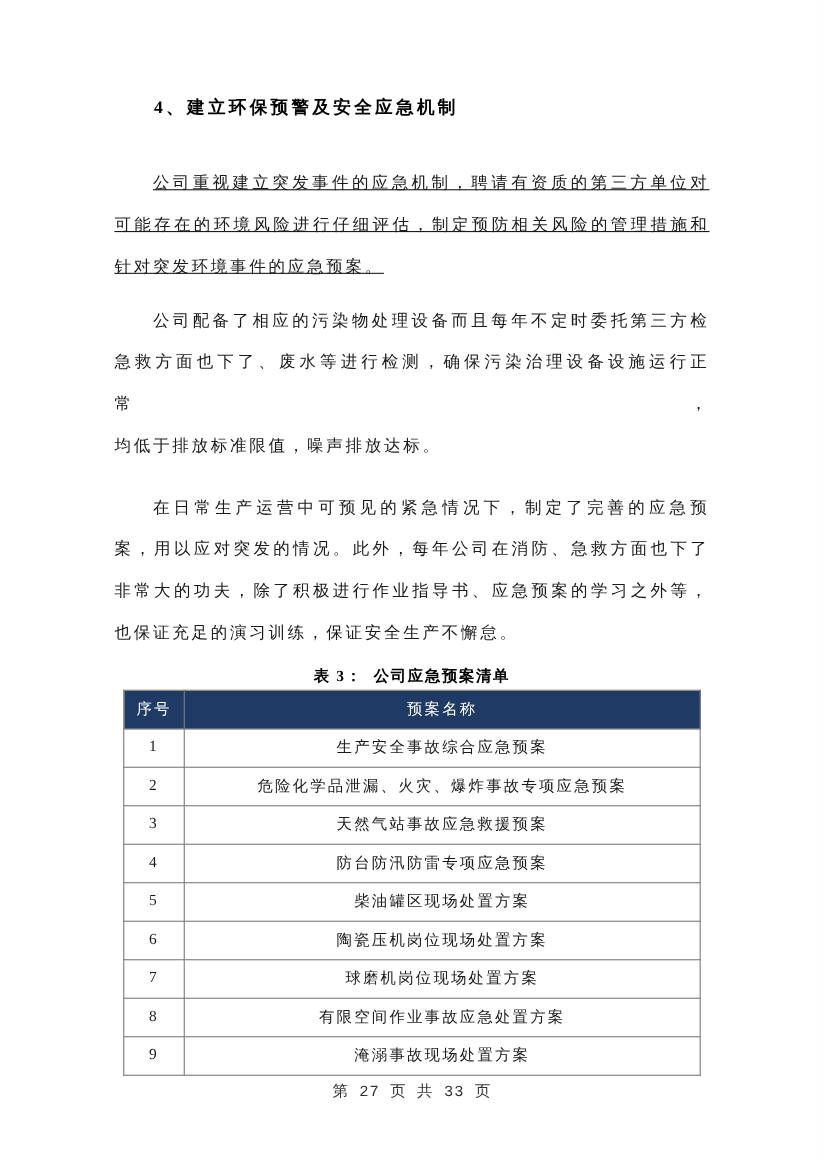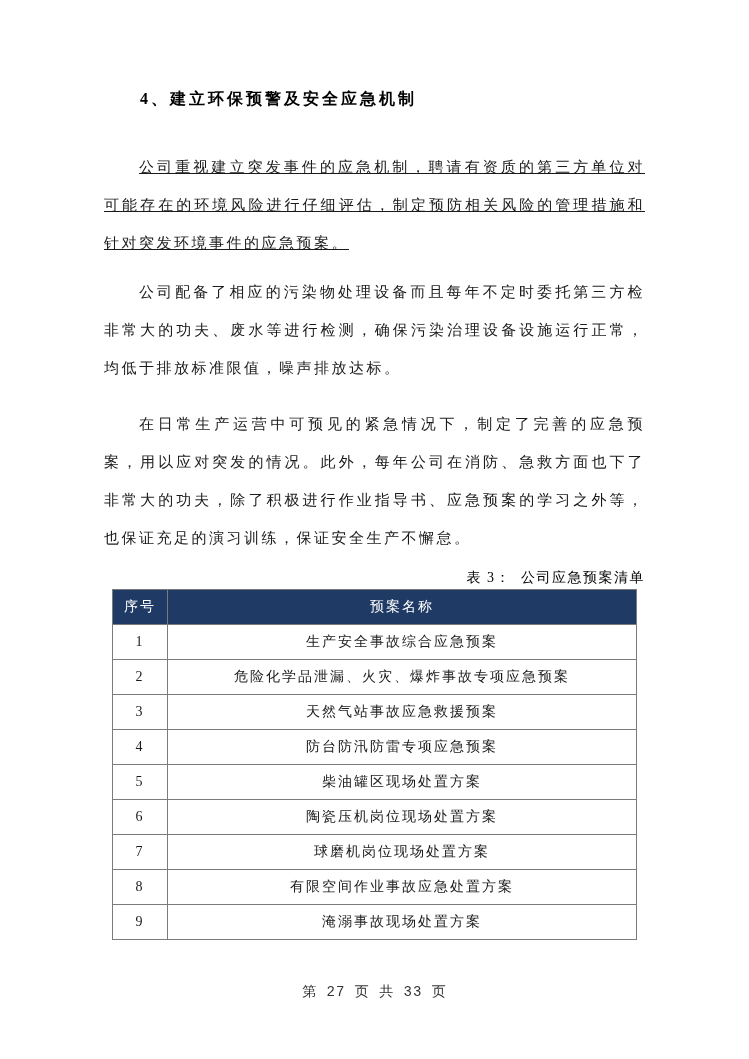--- a/index.html
+++ b/index.html
@@ -33,23 +33,23 @@
     white-space:nowrap;
   }
   .line.j{
     white-space:normal;
     text-align:justify;
     text-align-last:justify;
   }
   .line.indent{padding-left:35px;}
   .tbl-caption{
     margin-top:12px;
-    text-align:right;
+    text-align:center;
     font-size:14px;
-    font-weight:normal;
+    font-weight:bold;
     line-height:18px;
     letter-spacing:1.5px;
     color:#000;
     white-space:pre;
   }
   table.plan-table{
     margin:2px 0 0 8px;
     width:524px;
     border-collapse:collapse;
     table-layout:fixed;
@@ -90,21 +90,21 @@
   <h1 class="heading">4、建立环保预警及安全应急机制</h1>
 
   <div class="para para-1">
     <div class="line j indent">公司重视建立突发事件的应急机制，聘请有资质的第三方单位对</div>
     <div class="line j">可能存在的环境风险进行仔细评估，制定预防相关风险的管理措施和</div>
     <div class="line">针对突发环境事件的应急预案。</div>
   </div>
 
   <div class="para para-2">
     <div class="line j indent">公司配备了相应的污染物处理设备而且每年不定时委托第三方检</div>
-    <div class="line j">非常大的功夫、废水等进行检测，确保污染治理设备设施运行正常，</div>
+    <div class="line j">急救方面也下了、废水等进行检测，确保污染治理设备设施运行正常，</div>
     <div class="line">均低于排放标准限值，噪声排放达标。</div>
   </div>
 
   <div class="para para-3">
     <div class="line j indent">在日常生产运营中可预见的紧急情况下，制定了完善的应急预</div>
     <div class="line j">案，用以应对突发的情况。此外，每年公司在消防、急救方面也下了</div>
     <div class="line j">非常大的功夫，除了积极进行作业指导书、应急预案的学习之外等，</div>
     <div class="line">也保证充足的演习训练，保证安全生产不懈怠。</div>
   </div>
 

